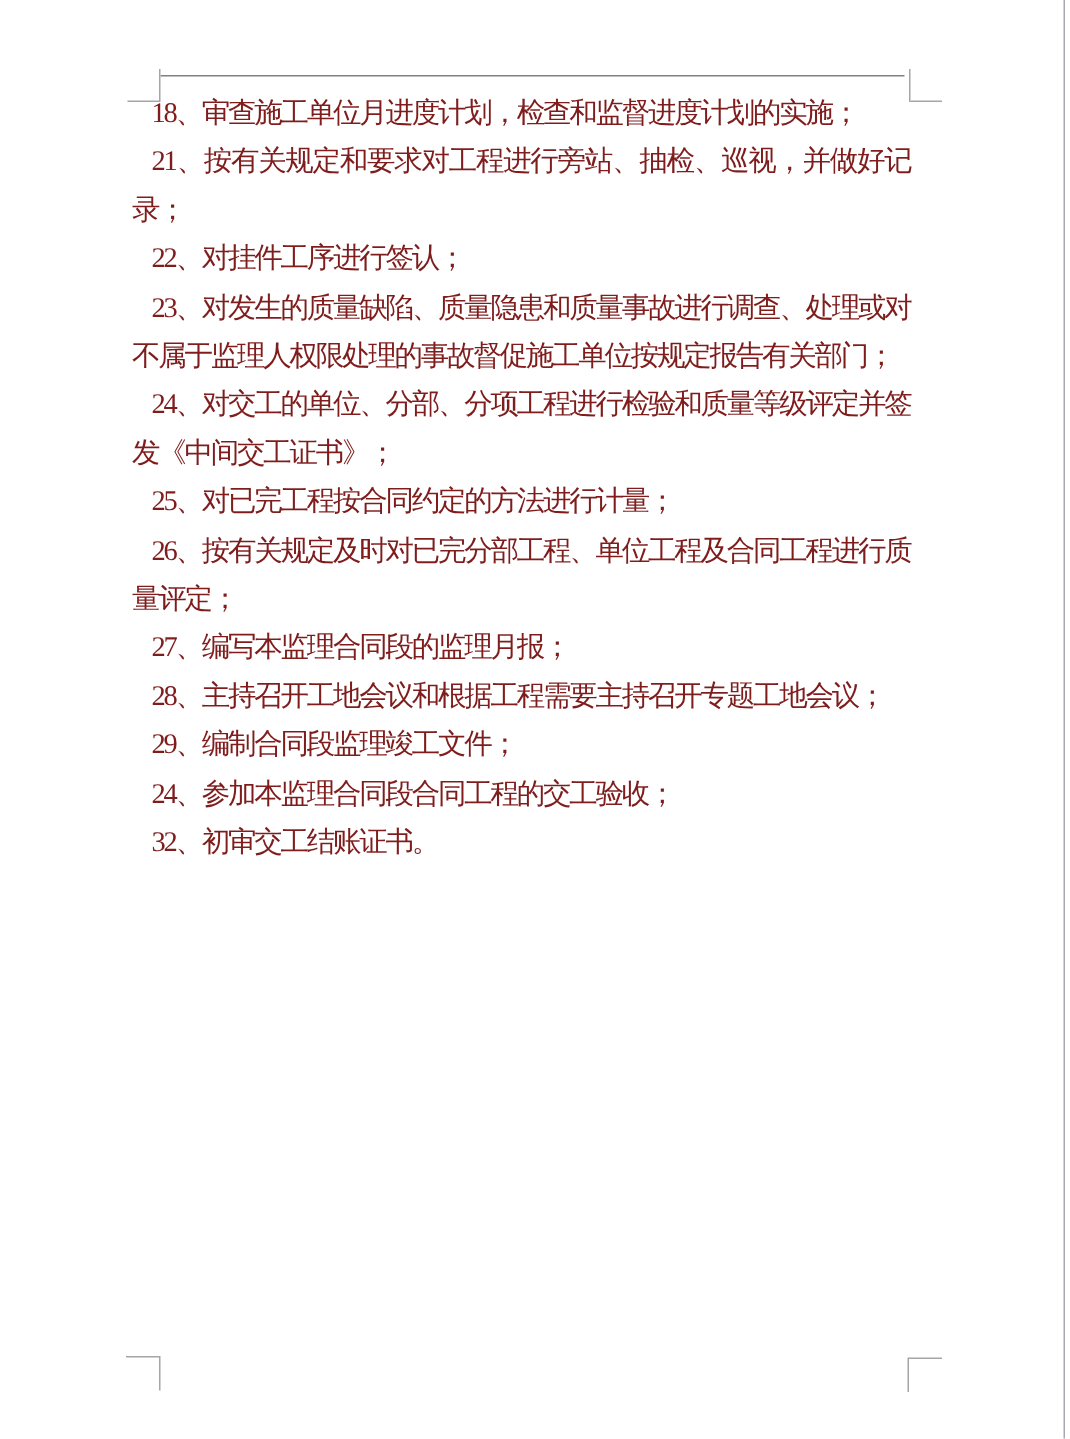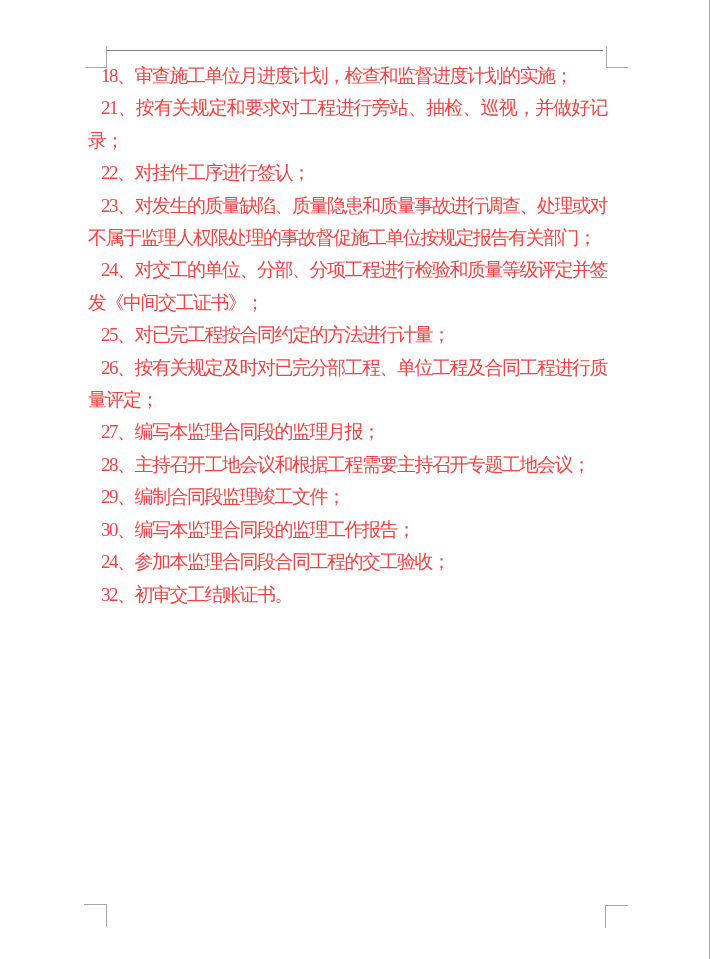--- a/index.html
+++ b/index.html
@@ -21,21 +21,21 @@
   }
   
   .text-block {
     position: absolute;
     left: 88px;
     top: 60px;
     width: 519px;
     font-size: 19px;
     line-height: 32.4px;
     letter-spacing: -1.5px;
-    color: #ef4444;
+    color: #7f1d1d;
     text-align: justify;
   }
   .text-block p {
     margin: 0;
     padding: 0;
     text-indent: 13px;
   }
   
   .mark {
     position: absolute;
@@ -87,18 +87,17 @@
     <p>18、审查施工单位月进度计划，检查和监督进度计划的实施；</p>
     <p>21、按有关规定和要求对工程进行旁站、抽检、巡视，并做好记录；</p>
     <p>22、对挂件工序进行签认；</p>
     <p>23、对发生的质量缺陷、质量隐患和质量事故进行调查、处理或对不属于监理人权限处理的事故督促施工单位按规定报告有关部门；</p>
     <p>24、对交工的单位、分部、分项工程进行检验和质量等级评定并签发《中间交工证书》；</p>
     <p>25、对已完工程按合同约定的方法进行计量；</p>
     <p>26、按有关规定及时对已完分部工程、单位工程及合同工程进行质量评定；</p>
     <p>27、编写本监理合同段的监理月报；</p>
     <p>28、主持召开工地会议和根据工程需要主持召开专题工地会议；</p>
     <p>29、编制合同段监理竣工文件；</p>
-    <p>30、编写本监理合同段的监理工作报告；</p>
     <p>24、参加本监理合同段合同工程的交工验收；</p>
     <p>32、初审交工结账证书。</p>
   </div>
 
 </div>
 
 </body></html>

